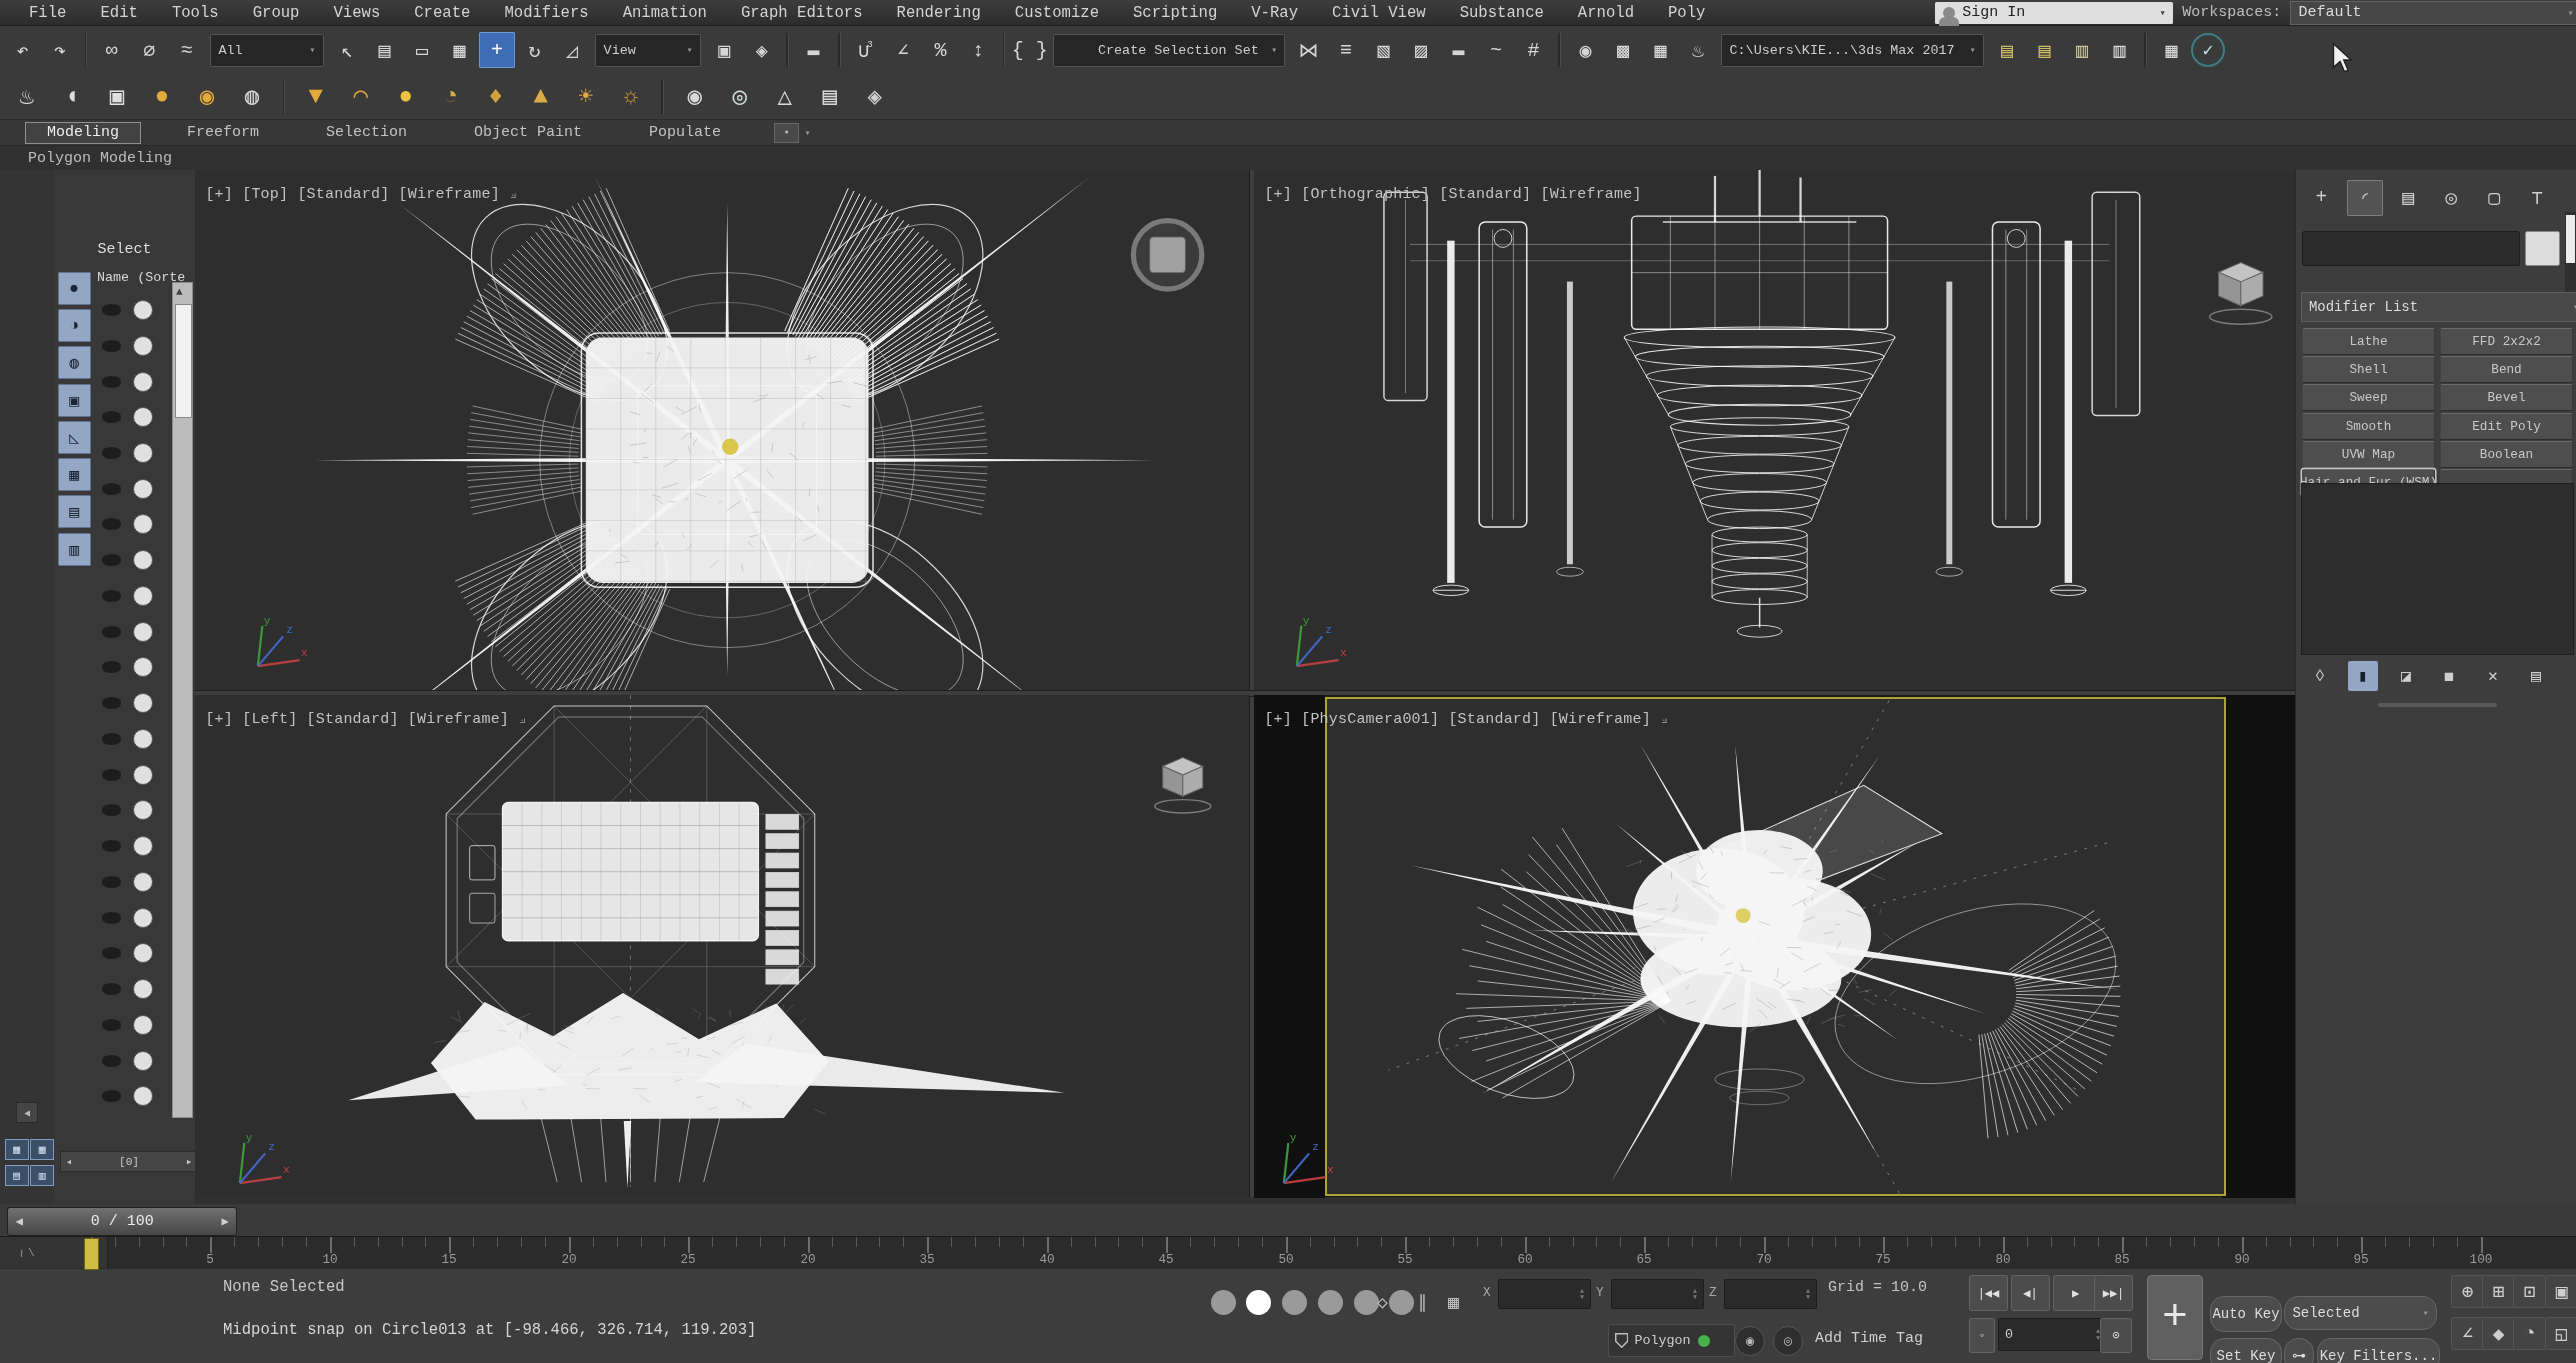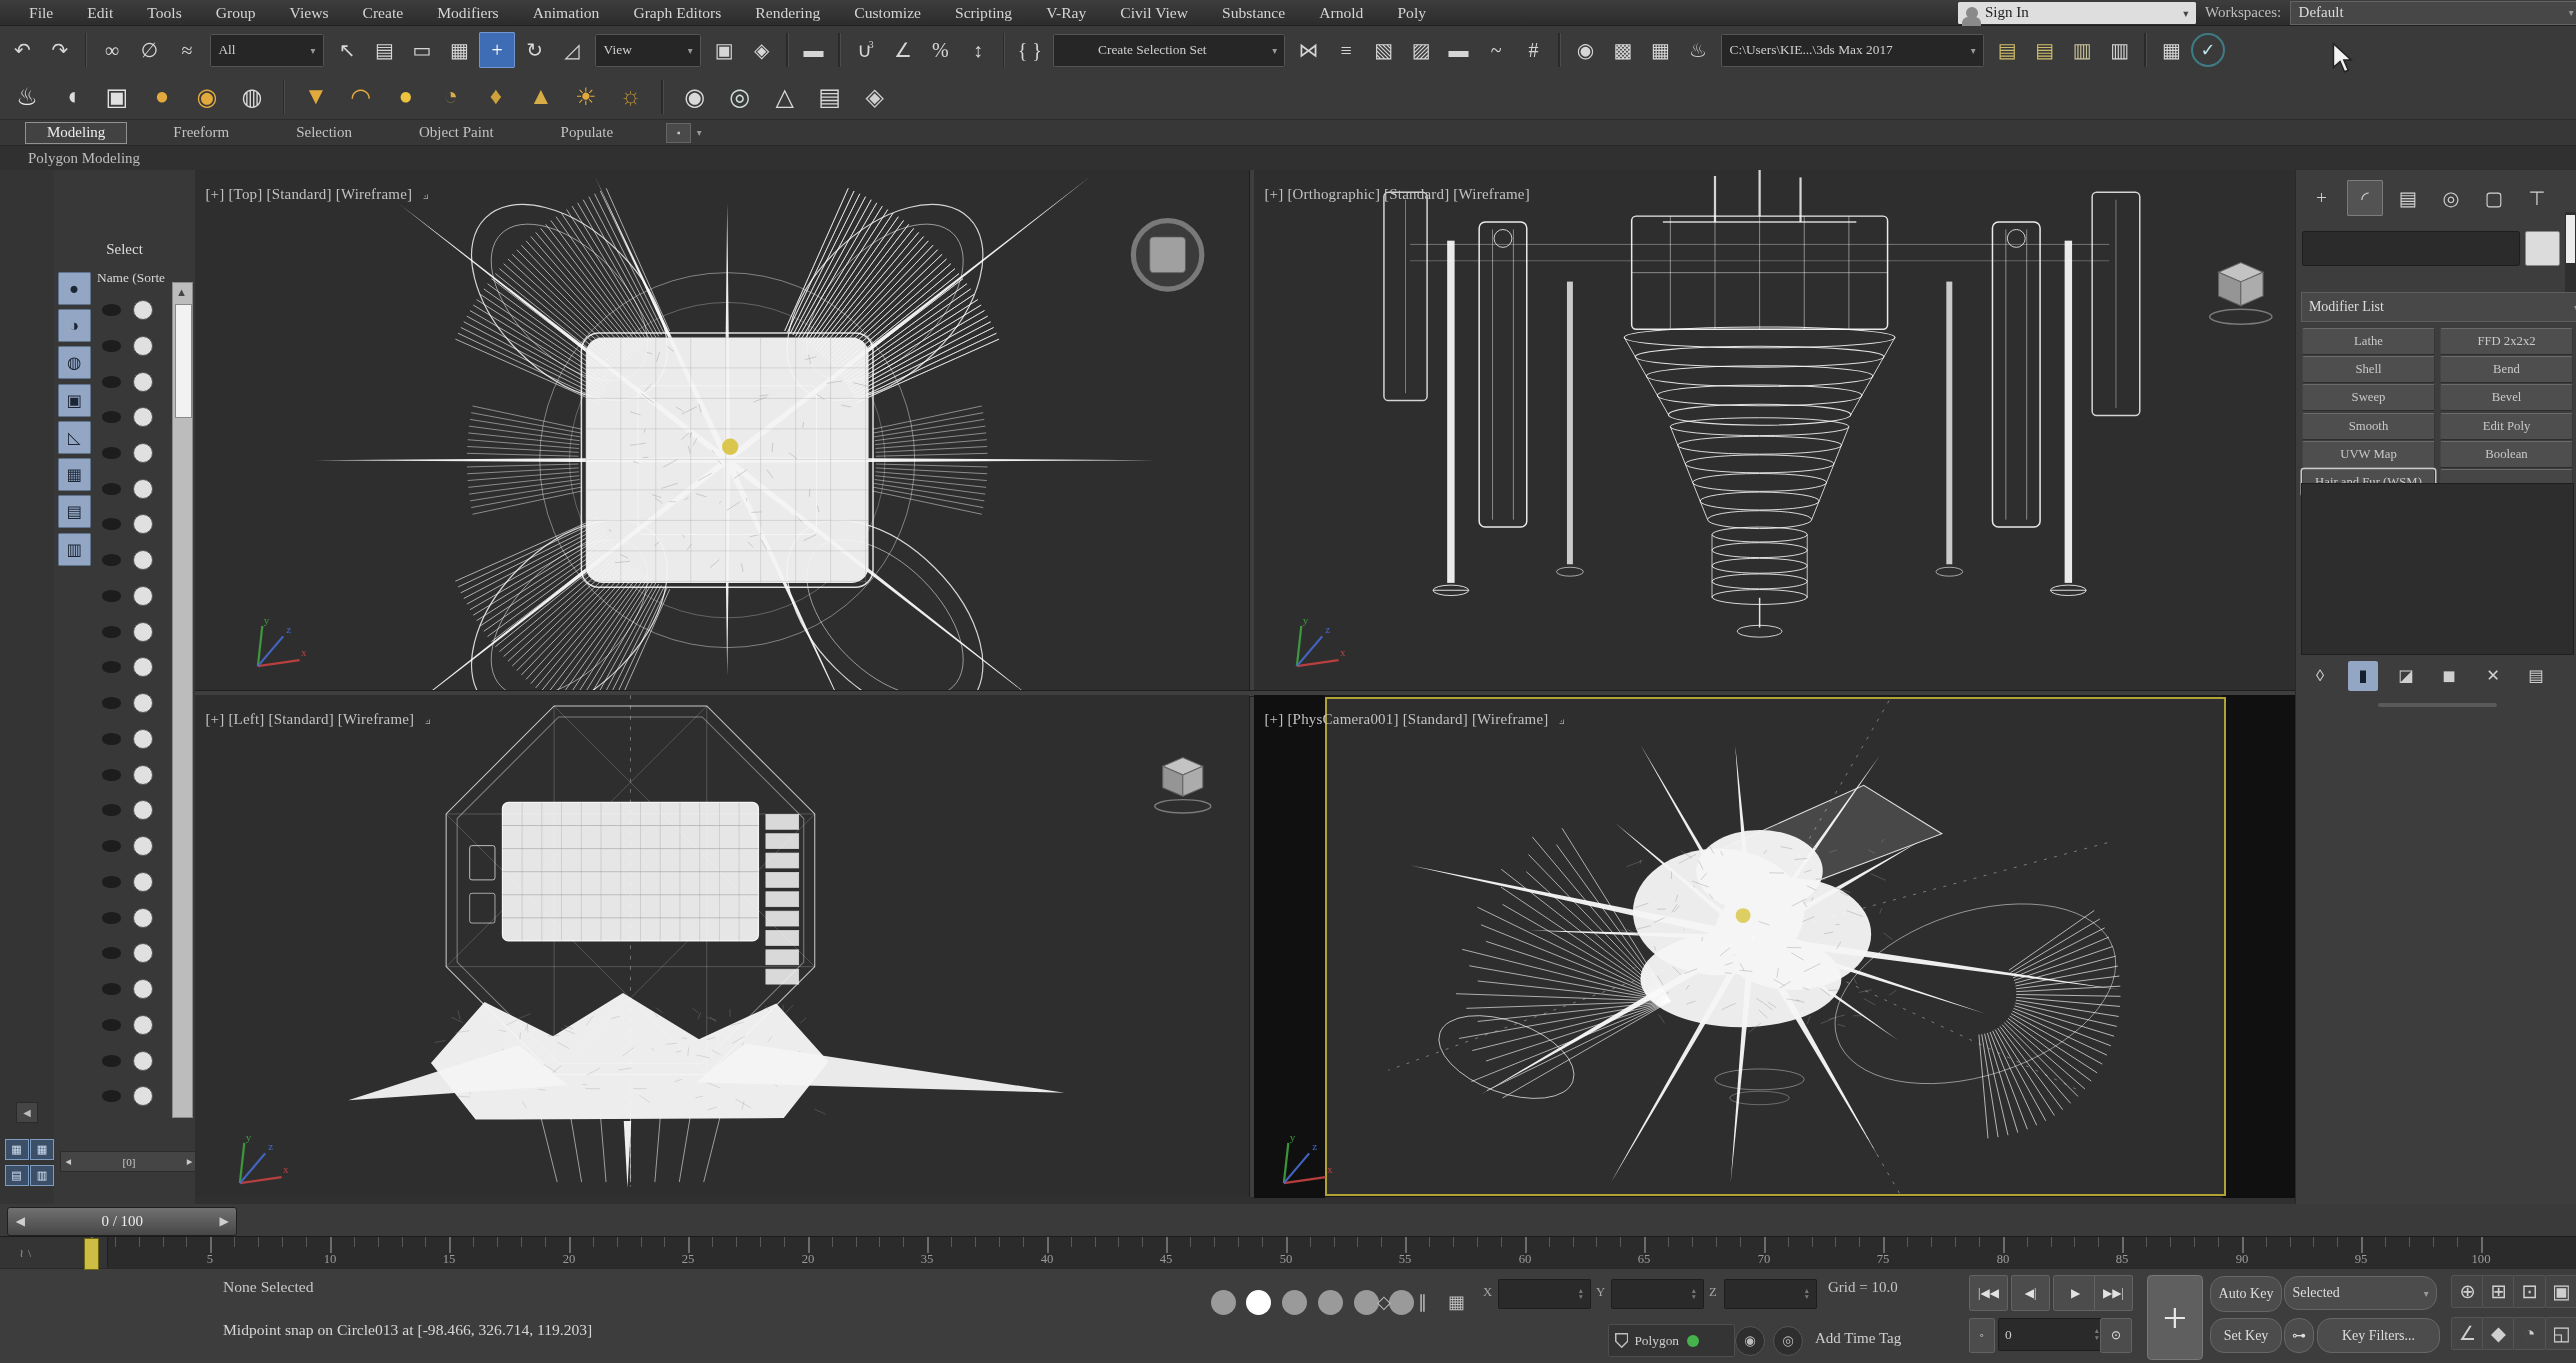--- a/index.html
+++ b/index.html
@@ -1,17 +1,17 @@
 <!DOCTYPE html>
 <html style="font-size:12px"><head>
 <meta charset="utf-8">
 <style>
   html,body{margin:0;padding:0;background:#2a2a2a;}
   #root{position:relative;width:2576px;height:1364px;background:#3a3a3a;
-        font-family:Liberation Serif, serif;overflow:hidden;color:#ccc;}
+        font-family:Liberation Mono, monospace;overflow:hidden;color:#ccc;}
   .abs{position:absolute;}
   
   #menubar{position:absolute;left:0;top:0;width:2576px;height:25px;
     background:linear-gradient(#3d3d3d,#2c2c2c);border-bottom:0.7px solid #1f1f1f;
     display:flex;align-items:center;padding-left:12px;font-size:15.6px;color:#d4d4d4;}
   .menu-item{padding:0 17px;height:25px;display:flex;align-items:center;}
   #menu-right{position:absolute;right:6px;top:1.5px;height:22.3px;display:flex;align-items:center;gap:9px;}
   #signin{background:#dedede;color:#222;height:22.3px;width:223px;border-radius:1.5px;
     display:flex;align-items:center;padding:0 7.4px;font-size:15px;gap:7.4px;}
   #signin .person{width:12px;height:12px;border-radius:50%;background:#8a8a8a;position:relative;}
@@ -126,21 +126,21 @@
   #security .dot{width:12px;height:12px;border-radius:50%;background:#46b24b;margin-left:1.5px;}
   #addtag{position:absolute;left:1815px;top:61px;font-size:15px;color:#cfcfcf;}
   .knob{position:absolute;top:57px;width:28px;height:28px;border-radius:50%;background:#2e2e2e;border:1.5px solid #555;
     color:#bbb;display:flex;align-items:center;justify-content:center;font-size:13.4px;}
   .tbtn{position:absolute;top:6px;height:34px;background:#4c4c4c;border:0.7px solid #636363;border-radius:2.2px;
     color:#e2e2e2;display:flex;align-items:center;justify-content:center;font-size:12px;}
   .tbtn2{top:49px;height:33px;}
   #bigkey{position:absolute;left:2147px;top:6px;width:54px;height:83px;background:#5f5f5f;border:0.7px solid #787878;
     border-radius:4.5px;color:#e8e8e8;display:flex;align-items:center;justify-content:center;font-size:43px;}
   .txtbtn{position:absolute;background:#4c4c4c;border:0.7px solid #666;border-radius:14px;color:#ddd;
-    display:flex;align-items:center;justify-content:center;font-size:14px;}
+    display:flex;align-items:center;justify-content:center;font-size:14px;margin-top:20px;}
   .navico{position:absolute;width:31px;height:31px;display:flex;align-items:center;justify-content:center;
     color:#cfcfcf;font-size:19.4px;background:#444;border:0.7px solid #555;border-radius:2.2px;}
   
   .layout-ico{position:absolute;width:22.3px;height:19.4px;background:#3c4f68;border:0.7px solid #7d9cc0;
     color:#cfe0f0;font-size:11.2px;display:flex;align-items:center;justify-content:center;}
   #cursor{position:absolute;left:2332px;top:42px;z-index:50;}
 </style>
 </head>
 <body>
 

